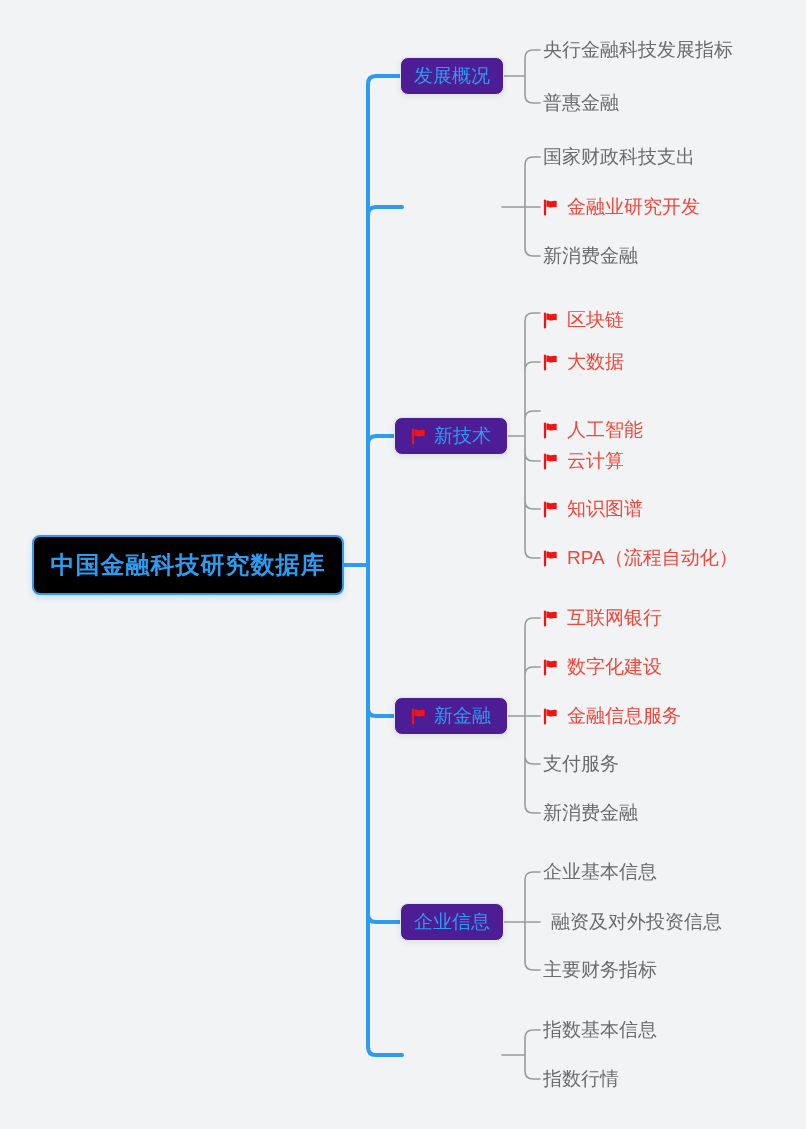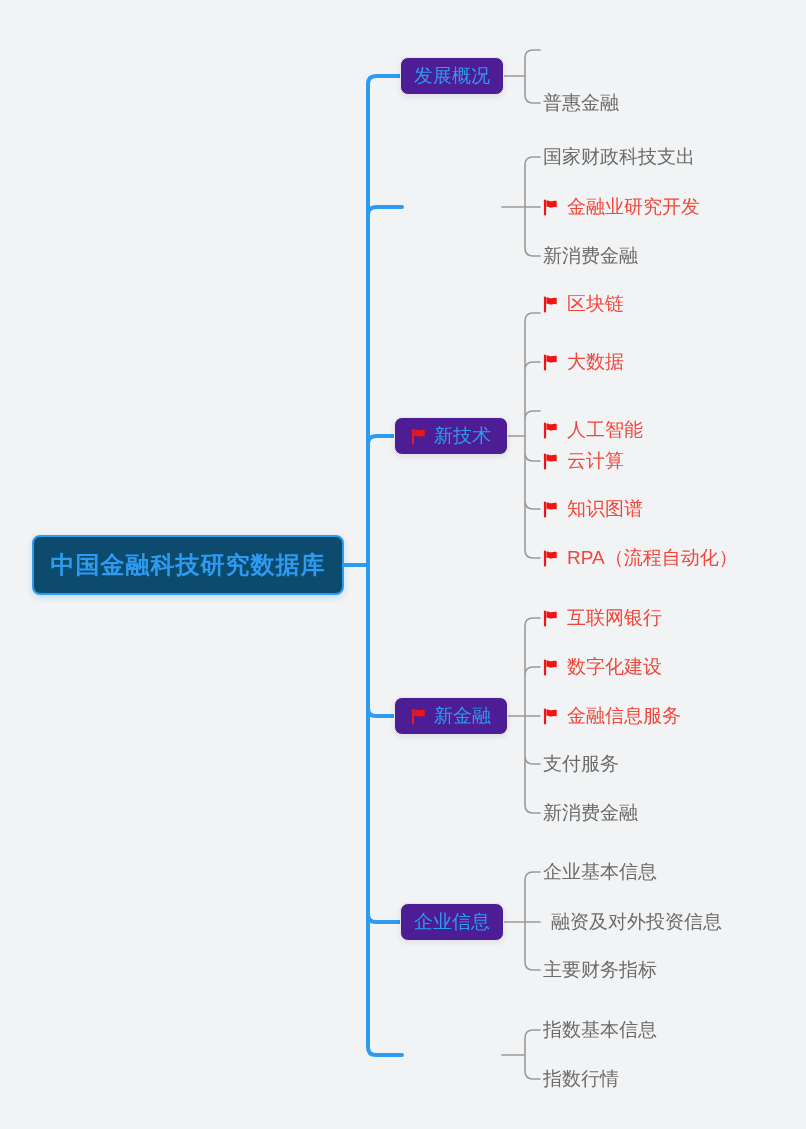--- a/index.html
+++ b/index.html
@@ -22,21 +22,21 @@
     overflow:hidden;
   }
   .connectors{position:absolute;left:0;top:0;}
   .blue-line{stroke:var(--accent-blue);stroke-width:4;fill:none;stroke-linecap:round;stroke-linejoin:round;}
   .gray-line{stroke:var(--line-gray);stroke-width:1.6;fill:none;stroke-linecap:round;stroke-linejoin:round;}
 
   .root-node{
     position:absolute;left:32px;top:565px;width:308px;height:56px;
     transform:translateY(-50%);
     display:flex;align-items:center;justify-content:center;
-    background:#0c4a6e;border:2px solid var(--accent-blue);border-radius:8px;
+    background:#000000;border:2px solid var(--accent-blue);border-radius:8px;
     box-shadow:0 3px 7px rgba(45,155,240,.22);
     color:var(--accent-blue);
     font-family:"Liberation Serif","DejaVu Serif",serif;
     font-weight:bold;font-size:24px;letter-spacing:1px;
     cursor:pointer;
   }
   .branch{
     position:absolute;height:38px;box-sizing:border-box;
     transform:translateY(-50%);
     display:flex;align-items:center;justify-content:center;gap:8px;
@@ -89,20 +89,23 @@
     </g>
   </svg>
 
   <div class="root-node">
     <span>中国金融科技研究数据库</span>
   </div>
 
   <div class="branch" style="left:400px;top:76px;width:104px;">
     <span>发展概况</span>
   </div>
+  <div class="leaf" style="top:50px;">
+    <span>央行金融科技发展指标</span>
+  </div>
   <div class="leaf" style="top:103px;">
     <span>普惠金融</span>
   </div>
 
   <div class="leaf" style="top:157px;">
     <span>国家财政科技支出</span>
   </div>
   <div class="leaf red" style="top:207px;">
     <svg class="flag-icon" width="15" height="17" viewBox="0 0 15 17">
         <path class="pole" d="M2 1.5 V15.5"></path>
@@ -114,21 +117,21 @@
     <span>新消费金融</span>
   </div>
 
   <div class="branch" style="left:394px;top:436px;width:114px;">
     <svg class="flag-icon" width="15" height="17" viewBox="0 0 15 17">
         <path class="pole" d="M2 1.5 V15.5"></path>
         <path class="cloth" d="M3.4 1.8 C5.2 0.8 6.6 2.7 8.4 2.2 C10.2 1.7 11.8 1.3 13.7 2.1 V8.4 C11.8 7.6 10.2 8 8.4 8.5 C6.6 9 5.2 7.1 3.4 8.1 Z"></path>
       </svg>
     <span>新技术</span>
   </div>
-  <div class="leaf red" style="top:304px;">
+  <div class="leaf red" style="top:320px;">
     <svg class="flag-icon" width="15" height="17" viewBox="0 0 15 17">
         <path class="pole" d="M2 1.5 V15.5"></path>
         <path class="cloth" d="M3.4 1.8 C5.2 0.8 6.6 2.7 8.4 2.2 C10.2 1.7 11.8 1.3 13.7 2.1 V8.4 C11.8 7.6 10.2 8 8.4 8.5 C6.6 9 5.2 7.1 3.4 8.1 Z"></path>
       </svg>
     <span>区块链</span>
   </div>
   <div class="leaf red" style="top:362px;">
     <svg class="flag-icon" width="15" height="17" viewBox="0 0 15 17">
         <path class="pole" d="M2 1.5 V15.5"></path>
         <path class="cloth" d="M3.4 1.8 C5.2 0.8 6.6 2.7 8.4 2.2 C10.2 1.7 11.8 1.3 13.7 2.1 V8.4 C11.8 7.6 10.2 8 8.4 8.5 C6.6 9 5.2 7.1 3.4 8.1 Z"></path>

